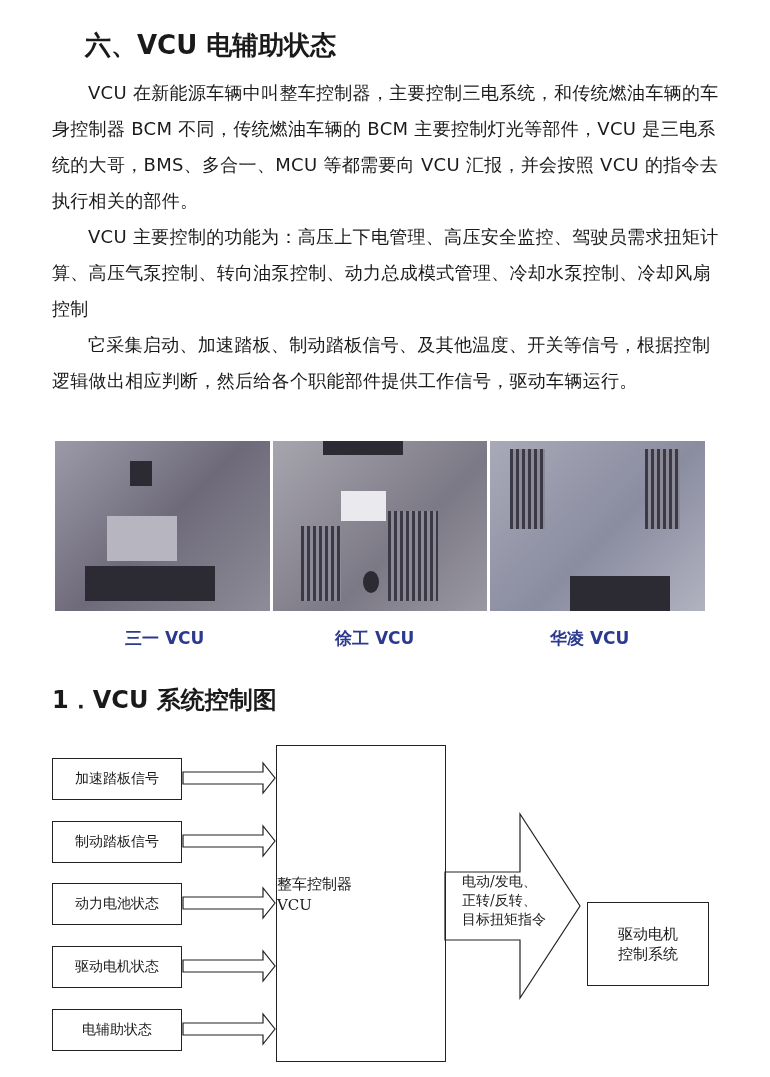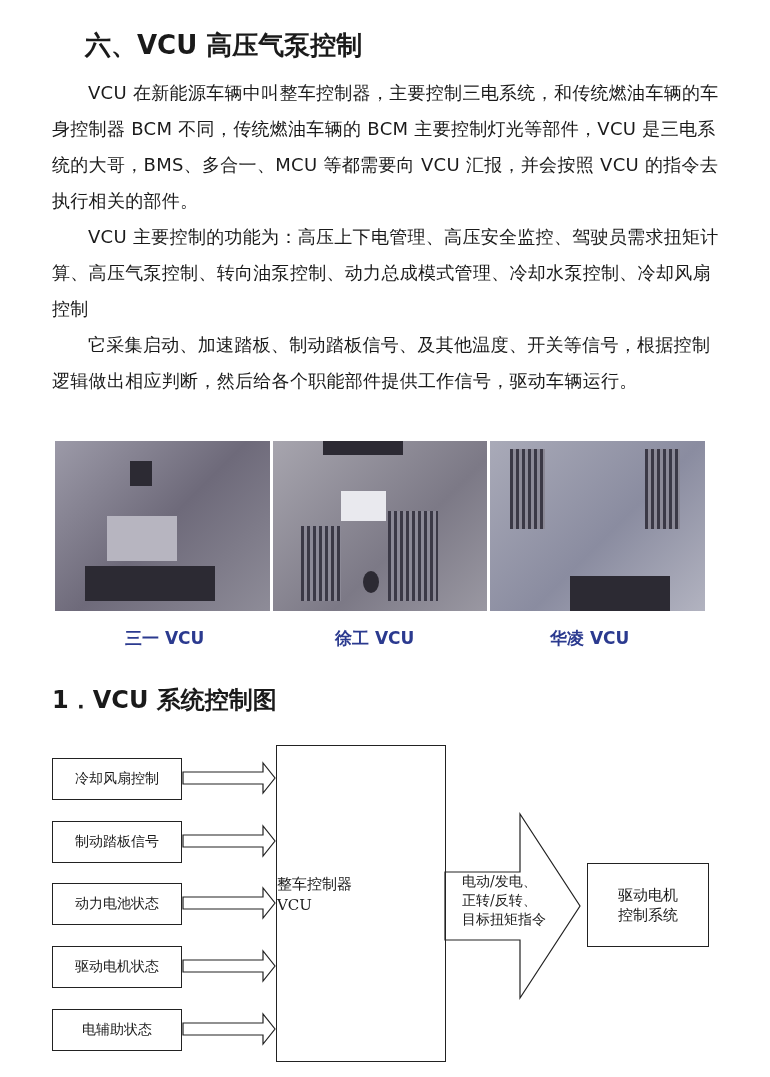--- a/index.html
+++ b/index.html
@@ -18,21 +18,21 @@
   .h2 { position:absolute; left:52px; top:684px; font-size:24px; font-weight:bold; }
   .box { position:absolute; border:1.5px solid #222; background:#fff; font-family:"DejaVu Serif", serif; font-size:14px; display:flex; align-items:center; justify-content:center; text-align:center; }
   .vcu { position:absolute; left:276px; top:745px; width:168px; height:315px; border:1.5px solid #222; font-family:"DejaVu Serif", serif; font-size:15px; text-align:left; }
   .vcu .t { position:absolute; top:128px; width:100%; line-height:21px; }
   svg.diag { position:absolute; left:0; top:0; }
 </style>
 </head>
 <body>
 
 <div class="page">
-  <div class="h1">六、VCU 高压气泵控制</div>
+  <div class="h1">六、VCU 电辅助状态</div>
   <div class="para" style="top:75px;">VCU  在新能源车辆中叫整车控制器，主要控制三电系统，和传统燃油车辆的车身控制器 BCM 不同，传统燃油车辆的 BCM 主要控制灯光等部件，VCU 是三电系统的大哥，BMS、多合一、MCU 等都需要向 VCU 汇报，并会按照 VCU 的指令去执行相关的部件。</div>
   <div class="para" style="top:219px;">VCU 主要控制的功能为：高压上下电管理、高压安全监控、驾驶员需求扭矩计算、高压气泵控制、转向油泵控制、动力总成模式管理、冷却水泵控制、冷却风扇控制</div>
   <div class="para" style="top:327px;">它采集启动、加速踏板、制动踏板信号、及其他温度、开关等信号，根据控制逻辑做出相应判断，然后给各个职能部件提供工作信号，驱动车辆运行。</div>
 
   <div class="photos">
     <div class="photo p1">
       <div class="dark" style="left:75px;top:20px;width:22px;height:25px;"></div>
       <div class="label" style="left:52px;top:75px;width:70px;height:45px;background:#b7b5c0;"></div>
       <div class="dark" style="left:30px;top:125px;width:130px;height:35px;"></div>
     </div>
@@ -59,36 +59,36 @@
     <g fill="#fff" stroke="#222" stroke-width="1.2">
       <path d="M183,772 h80 v-9 l12,15 l-12,15 v-9 h-80 z"></path>
       <path d="M183,835 h80 v-9 l12,15 l-12,15 v-9 h-80 z"></path>
       <path d="M183,897 h80 v-9 l12,15 l-12,15 v-9 h-80 z"></path>
       <path d="M183,960 h80 v-9 l12,15 l-12,15 v-9 h-80 z"></path>
       <path d="M183,1023 h80 v-9 l12,15 l-12,15 v-9 h-80 z"></path>
       <path d="M445,872 h75 v-58 l60,92 l-60,92 v-58 h-75 z"></path>
     </g>
   </svg>
 
-  <div class="box" style="left:52px;top:758px;width:128px;height:40px;">冷却风扇控制</div>
+  <div class="box" style="left:52px;top:758px;width:128px;height:40px;">加速踏板信号</div>
   <div class="box" style="left:52px;top:821px;width:128px;height:40px;">制动踏板信号</div>
   <div class="box" style="left:52px;top:883px;width:128px;height:40px;">动力电池状态</div>
   <div class="box" style="left:52px;top:946px;width:128px;height:40px;">驱动电机状态</div>
   <div class="box" style="left:52px;top:1009px;width:128px;height:40px;font-family:Liberation Mono, monospace;">电辅助状态</div>
 
   <div class="vcu">
     <div class="t">
       <div>整车控制器</div>
       <div>VCU</div>
     </div>
   </div>
 
   <div style="position:absolute;left:462px;top:872px;font-family:'DejaVu Serif',serif;font-size:14px;line-height:19px;text-align:left;width:110px;">
     <div>电动/发电、</div>
     <div>正转/反转、</div>
     <div>目标扭矩指令</div>
   </div>
 
-  <div class="box" style="left:587px;top:863px;width:120px;height:82px;flex-direction:column;font-size:15px;line-height:20px;">
+  <div class="box" style="left:587px;top:902px;width:120px;height:82px;flex-direction:column;font-size:15px;line-height:20px;">
     <div>驱动电机</div>
     <div>控制系统</div>
   </div>
 </div>
 
 </body></html>

